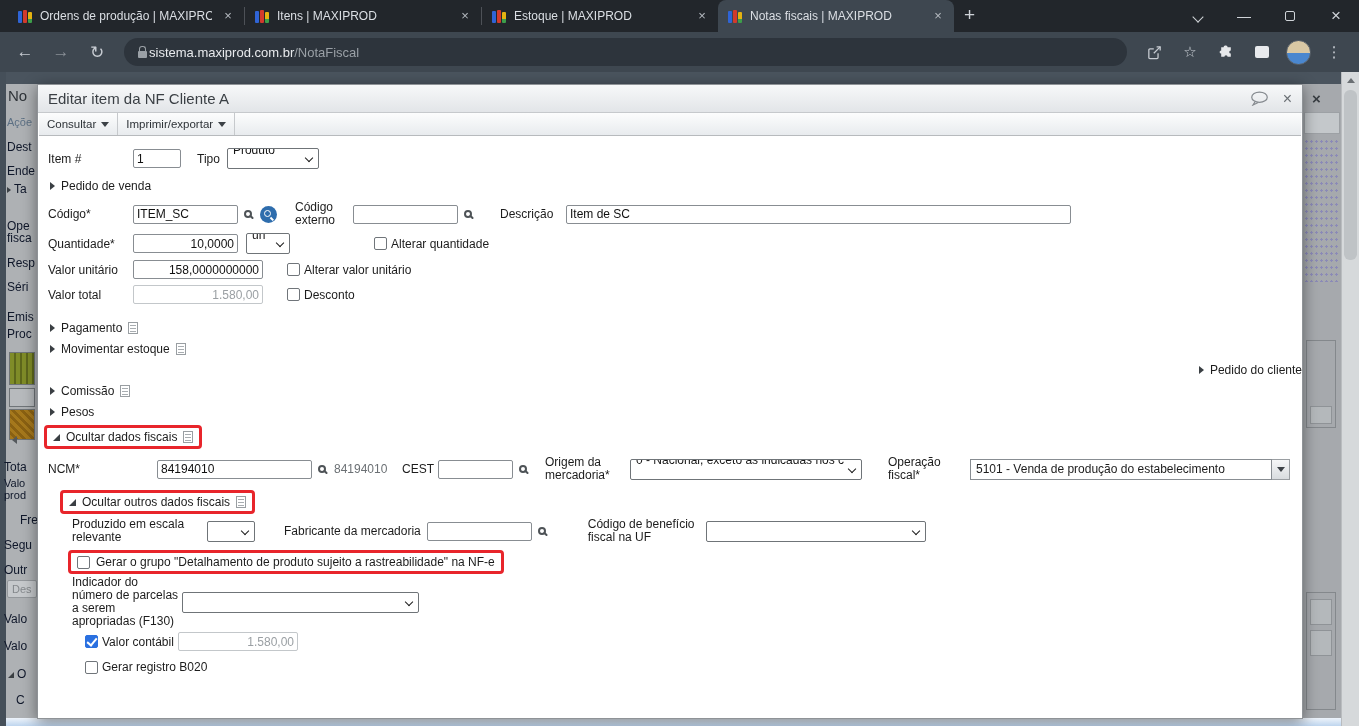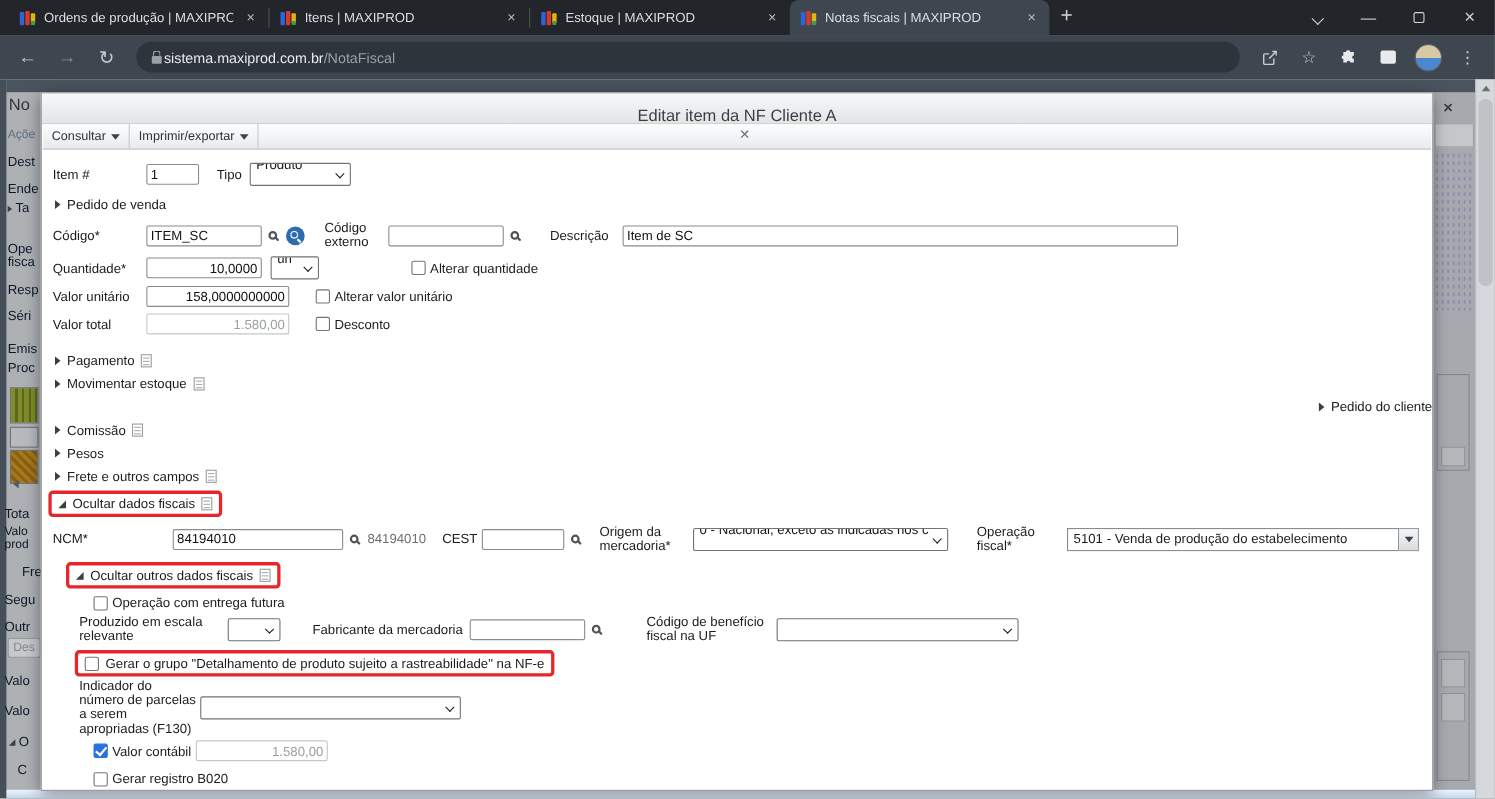--- a/index.html
+++ b/index.html
@@ -42,21 +42,21 @@
   .bgtext { color:#0f172a; font-size:12px; white-space:nowrap; }
   .edgebar { left:0; top:0; width:6px; height:654px; background:#454f59; }
   .topstrip { left:6px; top:0; width:1335px; height:12px; background:#4a545e; }
   .bluebottom { left:6px; bottom:0; width:1335px; height:8px; background:linear-gradient(#eef4fb,#bed5ee); }
   .bgbtn { border:1px solid #94989c; background:#c6c9cc; color:#84888c; font-size:11px; padding:2px 4px; border-radius:2px; }
   .thumb { border:1px solid #6f7478; }
   .bgboxoutline { border:1px solid #84888c; }
 
   
   .modal { position:absolute; left:37px; top:12px; width:1266px; height:635px; background:#fff; border:1px solid #8f9397; box-shadow:0 3px 14px rgba(0,0,0,.45); overflow:hidden; }
-  .mheader { height:28px; background:linear-gradient(#f7f8f9,#e2e5e8); border-bottom:1px solid #c6c9cc; display:flex; align-items:center; padding:12px 10px;flex-direction:column; }
+  .mheader { height:28px; background:linear-gradient(#f7f8f9,#e2e5e8); border-bottom:1px solid #c6c9cc; display:flex; align-items:center; padding:12px 10px; }
   .mtitle { font-size:15px; color:#3a3f44; flex:1; }
   .mclose { color:#6a6f74; font-size:16px; margin-left:14px; }
   .mtoolbar { height:23px; margin:0 1px; background:linear-gradient(#fcfdfd,#e8ebee); border-bottom:1px solid #b7babd; display:flex; align-items:stretch; }
   .tbbtn { display:flex; align-items:center; gap:5px; padding:0 8px; font-size:11.5px; color:#2d3237; border-right:1px solid #c6c9cc; }
   .dtri { width:0; height:0; border-left:4px solid transparent; border-right:4px solid transparent; border-top:5px solid #3c4146; }
   .mbody { padding:0 0 0 10px; font-size:12px; color:#1c1c1c; }
 
   .row { display:flex; align-items:center; }
   .lbl { color:#1c1c1c; }
   .txt { height:19px; border:1px solid #888d92; border-radius:2px; font:12px "Liberation Sans", sans-serif; padding:0 3px; color:#101010; background:#fff; }
@@ -306,25 +306,20 @@
       </div>
       <div class="secline" style="margin:7px 0 0 2px;">
         <span class="tri"></span>
         <span>Comissão</span>
         <span class="noteicon"></span>
       </div>
       <div class="secline" style="margin:7px 0 0 2px;">
         <span class="tri"></span>
         <span>Pesos</span>
       </div>
-      <div class="secline" style="margin:7px 0 0 2px;">
-        <span class="tri"></span>
-        <span>Frete e outros campos</span>
-        <span class="noteicon"></span>
-      </div>
 
       <div style="margin:6px 0 0 -4px;">
         <span class="redbox">
           <span class="secline">
             <span class="tri open"></span>
             <span>Ocultar dados fiscais</span>
             <span class="noteicon"></span>
           </span>
         </span>
       </div>
@@ -353,24 +348,20 @@
       <div style="margin:8px 0 0 12px;">
         <span class="redbox">
           <span class="secline">
             <span class="tri open"></span>
             <span>Ocultar outros dados fiscais</span>
             <span class="noteicon"></span>
           </span>
         </span>
       </div>
 
-      <div class="row" style="margin:6px 0 0 37px;">
-        <span class="cb"></span>
-        <span class="lbl ml4">Operação com entrega futura</span>
-      </div>
 
       <div class="row" style="margin:4px 0 0 24px;">
         <span class="lbl" style="width:135px;line-height:13px;">Produzido em escala relevante</span>
         <span class="sel" style="width:48px;">
             <span></span>
           </span>
         <span class="lbl" style="margin-left:29px;">Fabricante da mercadoria</span>
         <input class="txt ml6" style="width: 105px;" value="">
         <span class="mag ml6"></span>
         <span class="lbl" style="width:118px;margin-left:42px;line-height:13px;">Código de benefício fiscal na UF</span>

